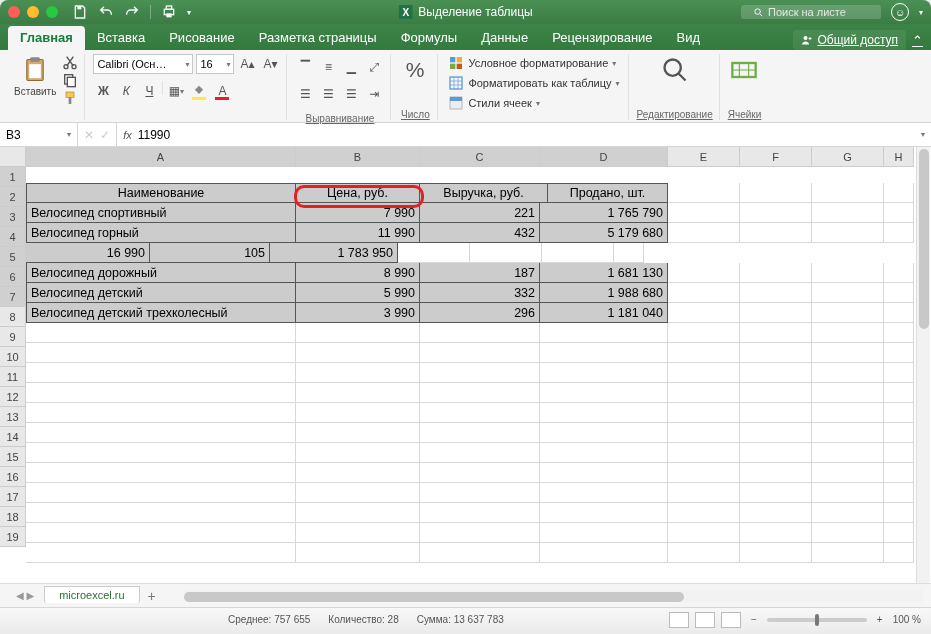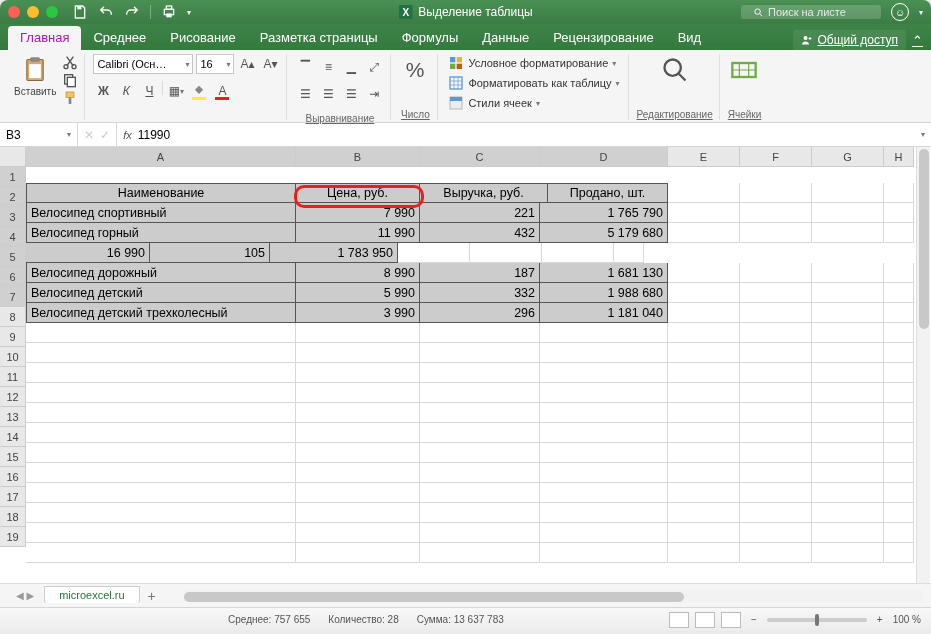--- a/index.html
+++ b/index.html
@@ -14,21 +14,21 @@
 .qat-icon { width: 16px; height: 16px; opacity: .95; fill: #fff; }
 .qat-sep { width: 1px; height: 14px; background: rgba(255,255,255,.3); }
 .title-center { position: absolute; left: 50%; transform: translateX(-50%); display: flex; align-items: center; gap: 6px; }
 .title-right { margin-left: auto; display: flex; align-items: center; gap: 10px; }
 .search-box { background: rgba(255,255,255,.18); border-radius: 3px; padding: 1px 12px; font-size: 11px; display: flex; align-items: center; gap: 4px; width: 140px; color: rgba(255,255,255,.8); }
 .smile { width: 18px; height: 18px; border: 1.5px solid #fff; border-radius: 50%; display:flex;align-items:center;justify-content:center;font-size:10px;}
 
 
 .tabs { height: 26px; background: linear-gradient(#3e8448,#347a3e); display: flex; align-items: flex-end; padding: 0 0 0 8px; color: #fff; font-size: 13px; }
 .tab { padding: 4px 12px 5px; cursor: pointer; }
-.tab.active { background: #f5f5f5; color: #a21caf; border-radius: 4px 4px 0 0; font-weight: 400; }
+.tab.active { background: #f5f5f5; color: #15803d; border-radius: 4px 4px 0 0; font-weight: 700; }
 .tabs-right { margin-left: auto; display: flex; align-items: center; padding-right: 8px; gap: 6px; text-decoration: underline; }
 .share-btn { display:flex; align-items:center; gap:4px; font-size:12px; background: rgba(255,255,255,.08); padding: 3px 8px; border-radius:3px;}
 
 
 .ribbon { height: 73px; background: #f5f5f5; border-bottom: 1px solid #d6d6d6; display: flex; padding: 4px 6px 2px; gap: 2px; }
 .rgroup { display: flex; flex-direction: column; align-items: center; padding: 0 6px; border-right: 1px solid #e0e0e0; }
 .rgroup:last-child { border-right: none; }
 .rgroup-body { flex: 1; display: flex; gap: 4px; align-items: flex-start; }
 .rgroup-label { font-size: 10px; color: #666; margin-top: 9px; text-decoration: underline; }
 .rbtn-col { display: flex; flex-direction: column; gap: 2px; }
@@ -134,21 +134,21 @@
         </svg>
       <span>Поиск на листе</span>
     </div>
     <div class="smile">☺</div>
     <span class="chev" style="color:#fff">▾</span>
   </div>
 </div>
 
 <div class="tabs">
   <div class="tab active">Главная</div>
-  <div class="tab">Среднее</div>
+  <div class="tab">Вставка</div>
   <div class="tab">Рисование</div>
   <div class="tab">Разметка страницы</div>
   <div class="tab">Формулы</div>
   <div class="tab">Данные</div>
   <div class="tab">Рецензирование</div>
   <div class="tab">Вид</div>
   <div class="tabs-right">
     <div class="share-btn">
       <svg width="12" height="12" viewBox="0 0 24 24">
           <circle cx="9" cy="8" r="4" fill="#fff"></circle>

